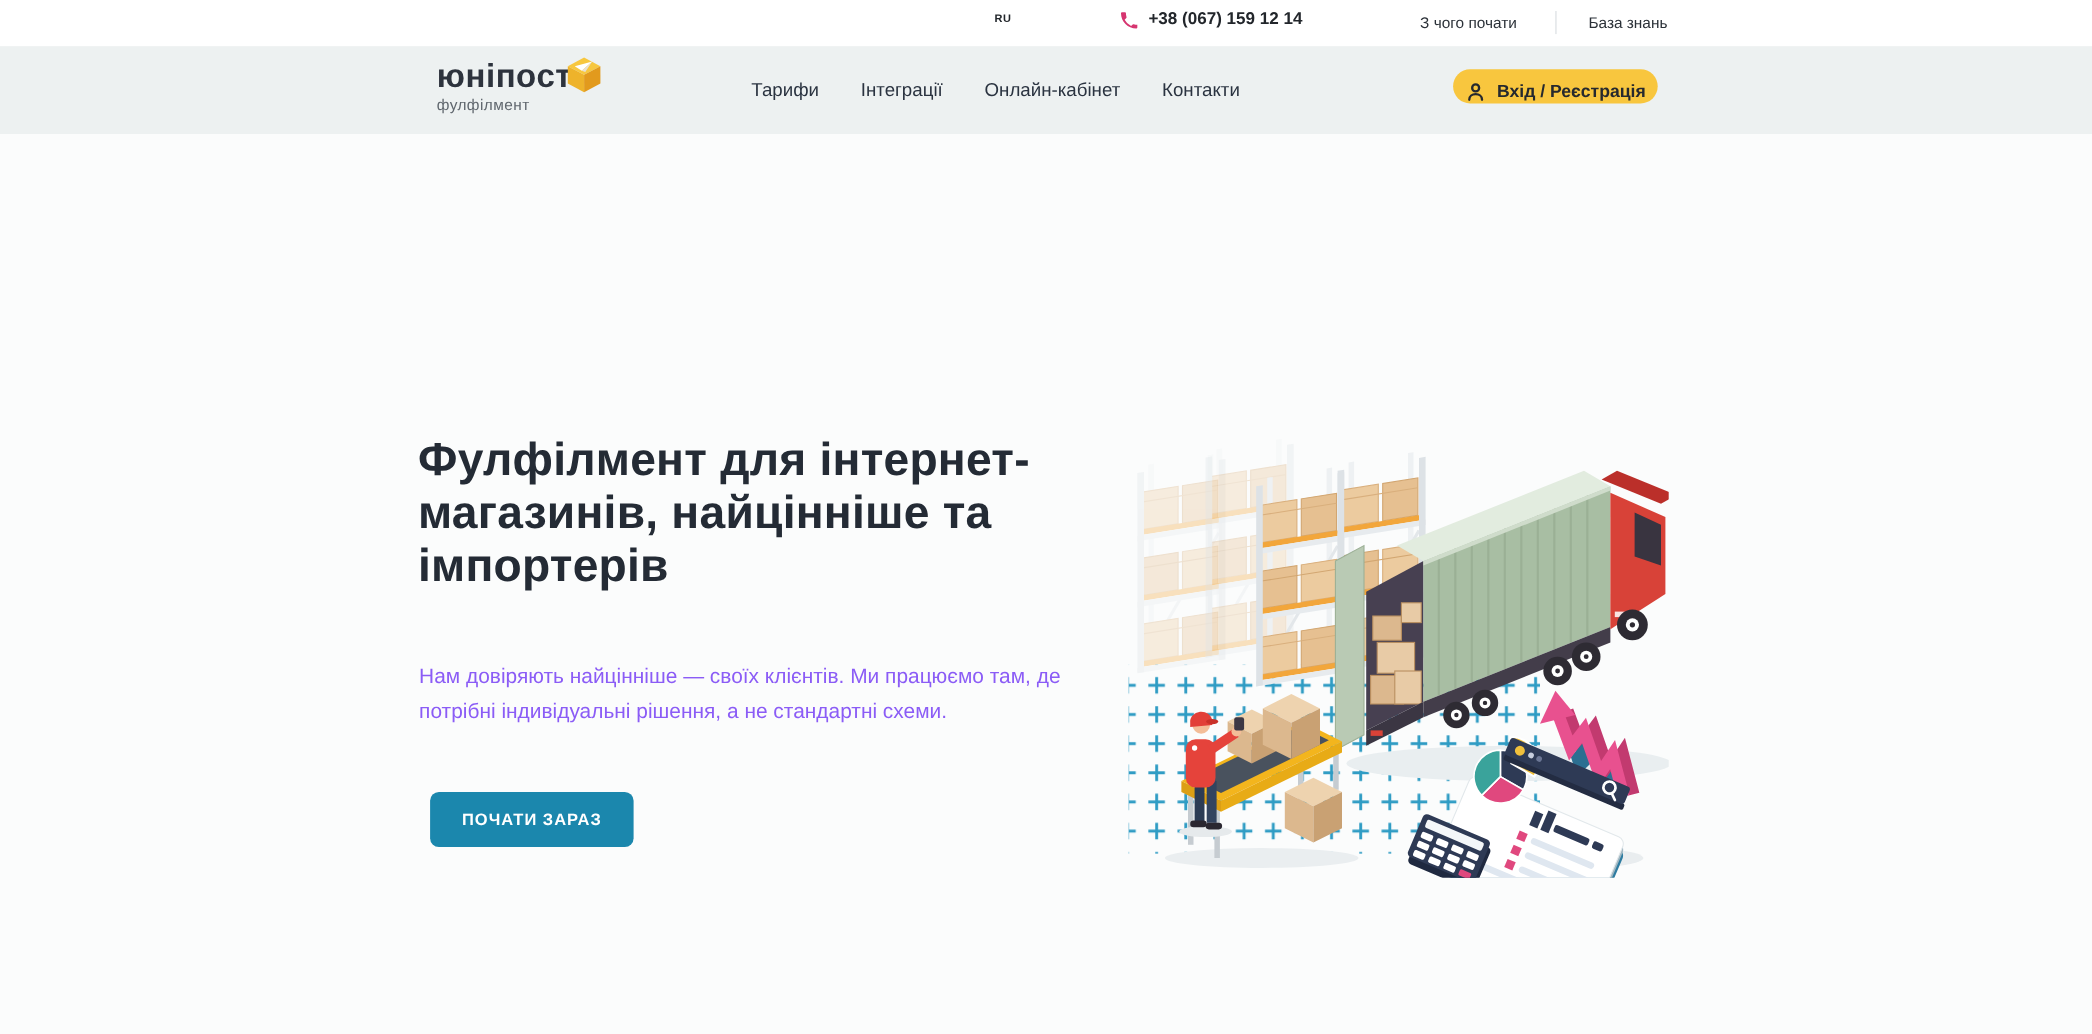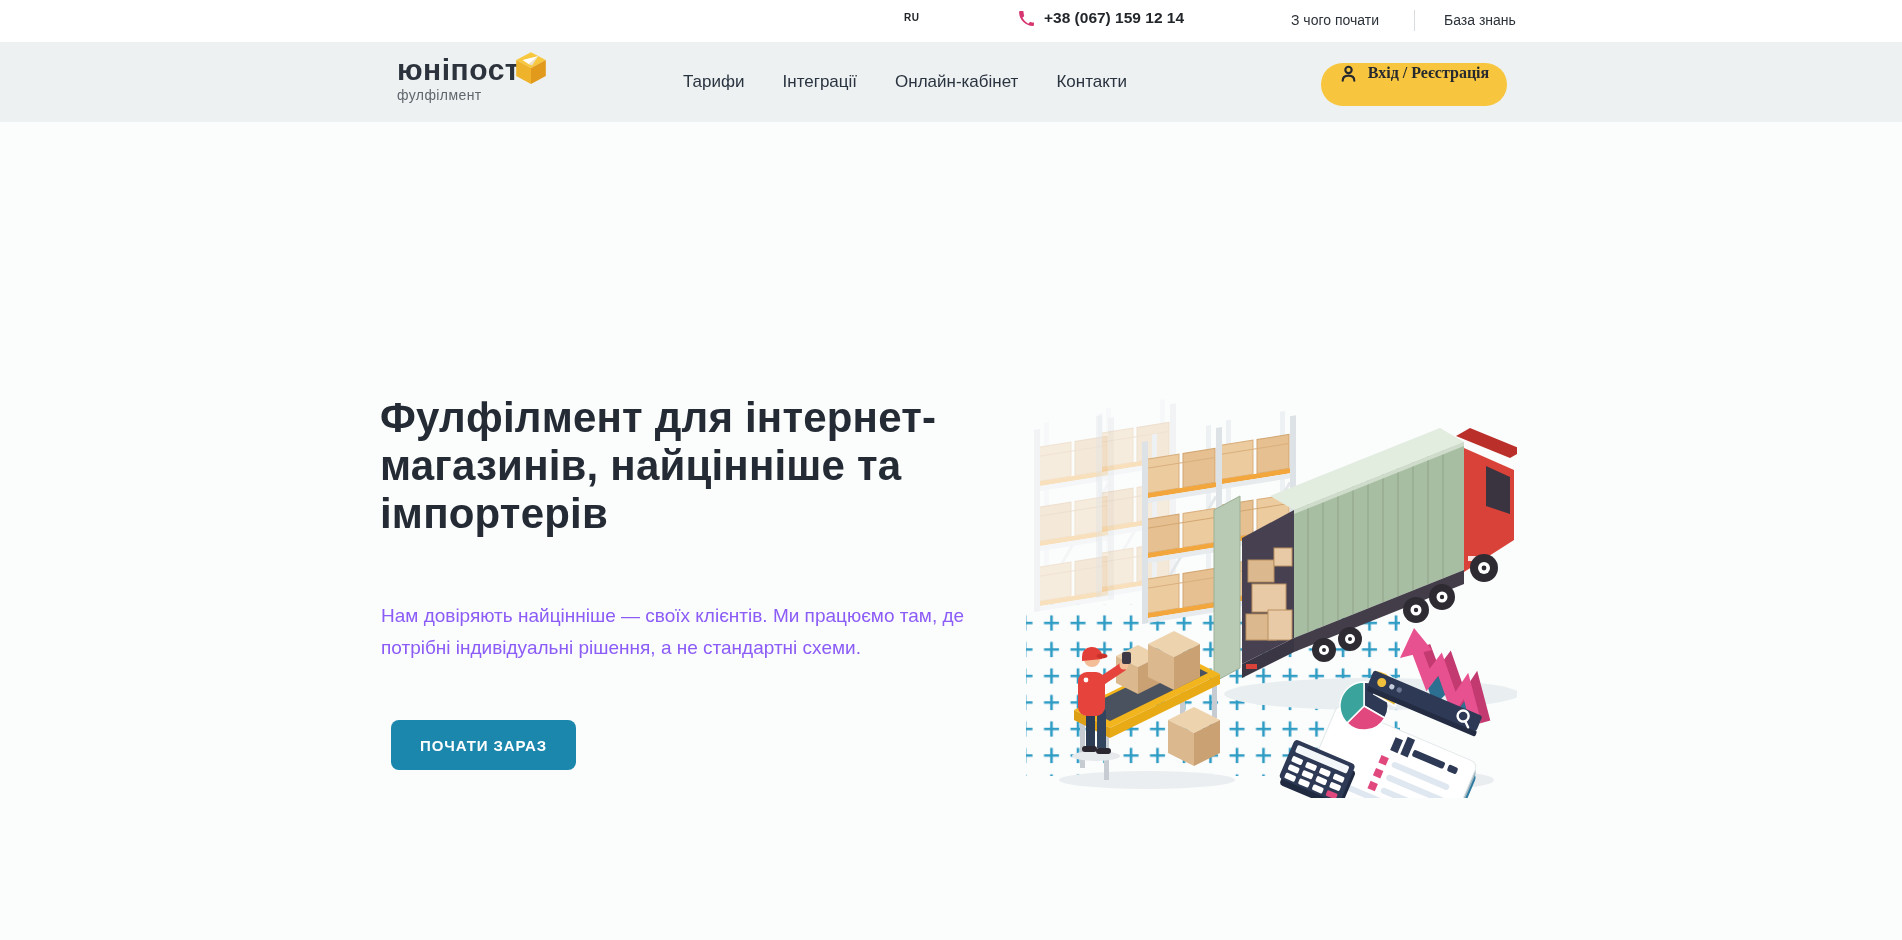--- a/index.html
+++ b/index.html
@@ -17,23 +17,23 @@
   .tb-link.l2{left:1444px;top:12px;}
   .tb-div{left:1414px;top:10px;width:1px;height:21px;background:#d8dcdf;}
   
   .header{position:absolute;top:42px;left:0;width:1902px;height:80px;background:#edf1f1;}
   .logo{position:absolute;left:397px;top:12px;cursor:pointer;}
   .logo-name{font-size:30px;font-weight:800;letter-spacing:.5px;color:#2d333d;line-height:32px;}
   .logo-tagline{font-size:14px;color:#5f666d;letter-spacing:.4px;margin-top:1px;}
   .logo-cube{position:absolute;left:116px;top:-5px;}
   .nav{position:absolute;left:683px;top:0;height:80px;display:flex;align-items:center;gap:38px;}
   .nav-item{font-size:17px;font-weight:500;color:#2a3340;cursor:pointer;white-space:nowrap;text-align:right;}
-  .login-btn{position:absolute;left:1321px;top:21px;width:186px;height:43px;border:none;border-radius:22px;
-    background:#f8c63e;display:flex;align-items:flex-start;justify-content:center;gap:10px;
-    font-family:Liberation Serif, serif;font-size:16px;font-weight:700;color:#26292e;cursor:pointer;}
+  .login-btn{position:absolute;left:1321px;top:21px;width:186px;height:31px;border:none;border-radius:22px;
+    background:#f8c63e;display:flex;align-items:flex-end;justify-content:center;gap:10px;
+    font-family:Liberation Sans, sans-serif;font-size:16px;font-weight:700;color:#26292e;cursor:pointer;}
   
   .hero{position:absolute;top:122px;left:0;width:1902px;height:818px;background:#fbfcfc;}
   .hero-title{position:absolute;left:380px;top:272px;font-size:42px;font-weight:800;line-height:48px;color:#242b35;letter-spacing:.2px;}
   .hero-title div{white-space:nowrap;}
   .hero-desc{position:absolute;left:381px;top:478px;font-size:19px;line-height:32px;color:#8b5cf6;}
   .hero-desc div{white-space:nowrap;}
   .cta-btn{position:absolute;left:391px;top:598px;height:50px;padding:16px 29px;border:none;border-radius:8px;
     background:#1b87ad;color:#ffffff;font-family:"Liberation Sans",sans-serif;
     font-size:15px;font-weight:700;letter-spacing:.9px;cursor:pointer;}
   .illu{position:absolute;left:1012px;top:276px;width:505px;height:400px;}

